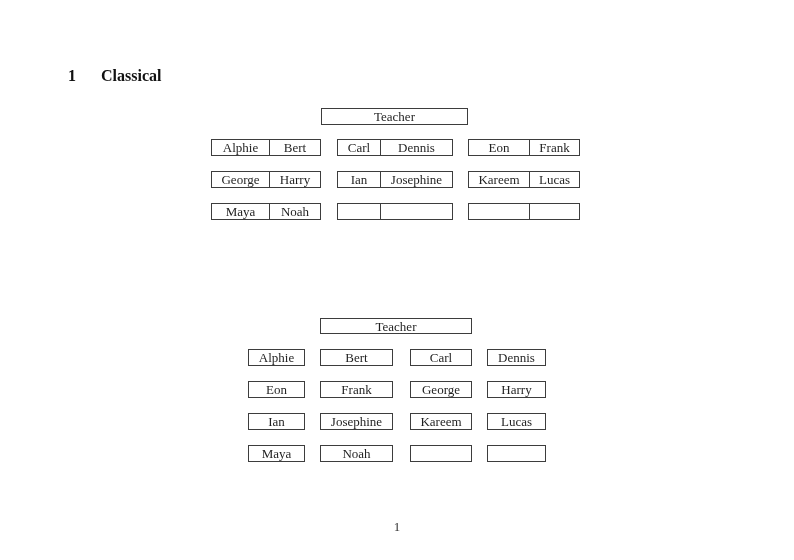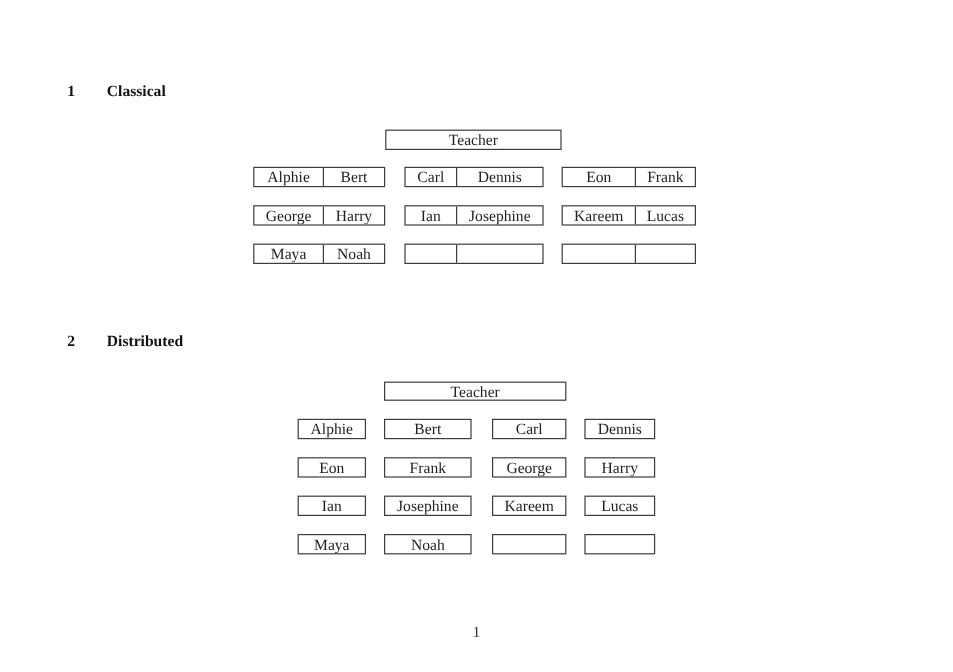--- a/index.html
+++ b/index.html
@@ -5,22 +5,22 @@
   html,body{margin:0;padding:0;background:#e8e8e8;}
   .page{
     position:relative;
     width:794px;height:560px;
     background:#ffffff;
     font-family:"Liberation Serif","DejaVu Serif",serif;
     color:#1f1f1f;
     overflow:hidden;
   }
   .heading{
-    position:absolute;left:56px;
-    font-weight:700;font-size:13px;line-height:19px;
+    position:absolute;left:68px;
+    font-weight:700;font-size:16px;line-height:19px;
     color:#111;white-space:nowrap;
   }
   .h1{top:66px}
   .h2{top:274px}
   .heading .num{display:inline-block;width:33px;}
   .box{
     position:absolute;box-sizing:border-box;
     border:1px solid #3d3d3d;background:#fff;
     display:flex;align-items:center;justify-content:center;
     font-size:13px;line-height:13px;height:17px;
@@ -98,23 +98,20 @@
   </div>
   <div class="box desk s1r2 s1c1">
     <span class="cell cl"></span>
     <span class="cell cr"></span>
   </div>
   <div class="box desk s1r2 s1c2">
     <span class="cell cl"></span>
     <span class="cell cr"></span>
   </div>
 
-  <div class="heading h2">
-    <span class="num">2</span><span class="title">Distributed</span>
-  </div>
 
   <div class="box t2">Teacher</div>
 
   <div class="box s2r0 s2c0">Alphie</div>
   <div class="box s2r0 s2c1">Bert</div>
   <div class="box s2r0 s2c2">Carl</div>
   <div class="box s2r0 s2c3">Dennis</div>
 
   <div class="box s2r1 s2c0">Eon</div>
   <div class="box s2r1 s2c1">Frank</div>

